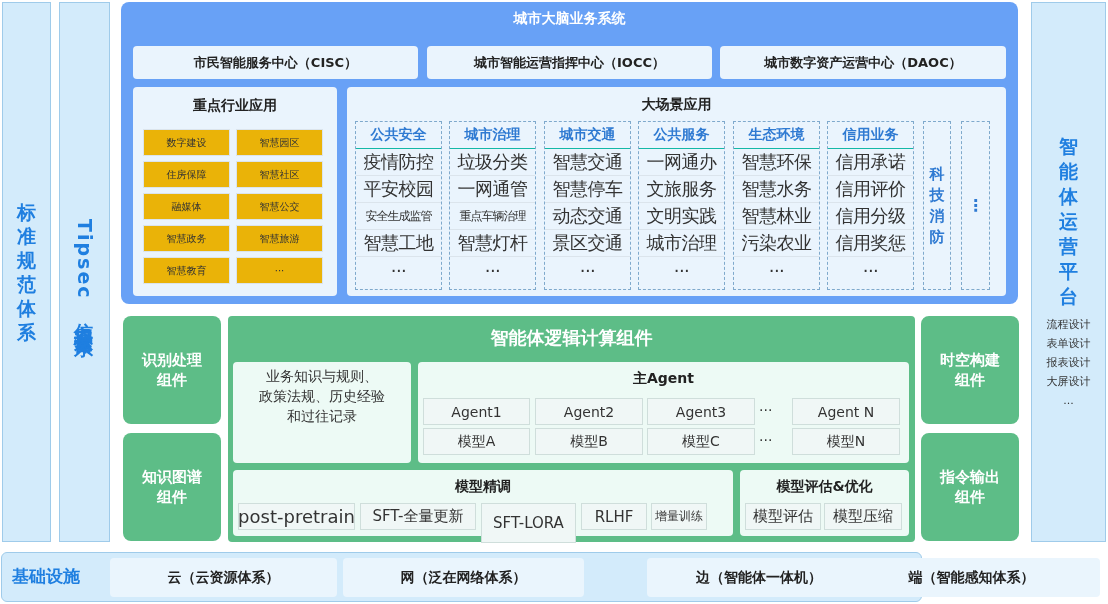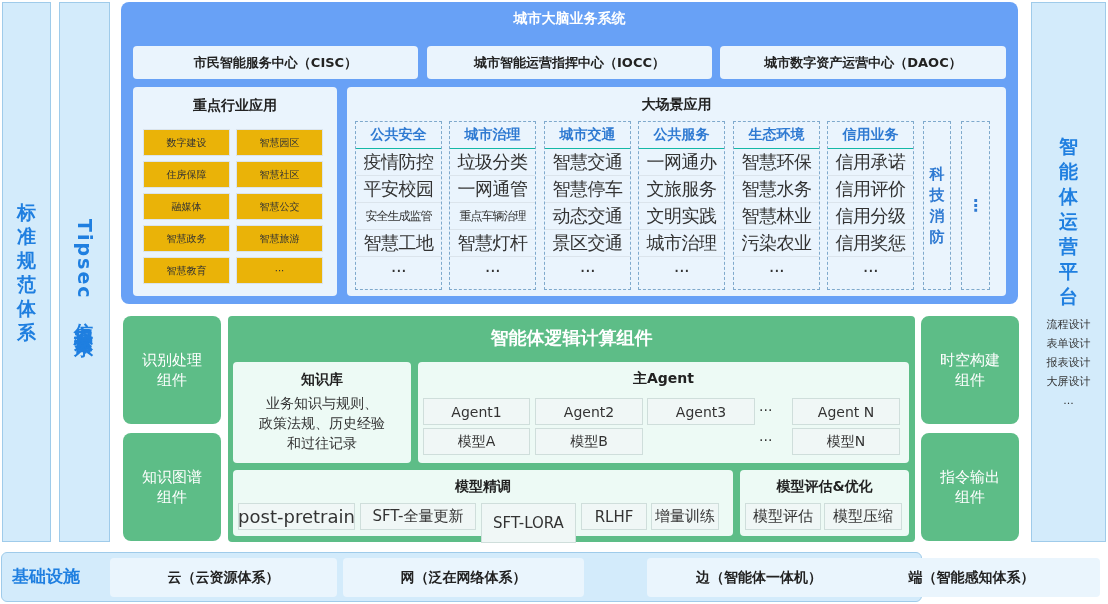--- a/index.html
+++ b/index.html
@@ -19,21 +19,21 @@
   .key-grid { position: absolute; left: 10px; top: 42px; display: grid; grid-template-columns: 87px 87px; grid-auto-rows: 27px; gap: 5px 6px; }
   .key-cell { background: #eab308; border: 1px solid #dbe4ec; display: flex; align-items: center; justify-content: center; font-size: 10px; color: #333; }
 
   .scene-panel { position: absolute; left: 226px; top: 85px; width: 659px; height: 209px; background: #eaf4fd; border-radius: 4px; }
   .scene-col { position: absolute; top: 34px; width: 87px; height: 169px; border: 1px dashed #7fa9cc; }
   .scene-head { height: 27px; display: flex; align-items: center; justify-content: center; color: #2f7ad2; font-weight: bold; font-size: 14px; border-bottom: 1px solid #14b8a6; }
   .scene-item { height: 27px; display: flex; align-items: center; justify-content: center; font-size: 18px; color: #333; border-bottom: 1px solid #dbe4ec; white-space: nowrap; letter-spacing: -0.5px; }
   .scene-item:last-child { border-bottom: none; }
   .scene-item.small { font-size: 12px; letter-spacing: -1px; }
 
-  .green-side { background: #5dbd87; border-radius: 8px; display: flex; align-items: center; justify-content: center; color: #fff; font-weight: normal; font-size: 15px; text-align: center; line-height: 20px; }
+  .green-side { background: #5dbd87; border-radius: 8px; display: flex; align-items: center; justify-content: center; color: #fff; font-weight: bold; font-size: 15px; text-align: center; line-height: 20px; }
   .green-main { left: 228px; top: 316px; width: 687px; height: 226px; background: #5dbd87; border-radius: 4px; }
   .green-title { position: absolute; left: 0; right: 0; top: 10px; text-align: center; color: #fff; font-weight: bold; font-size: 18px; }
   .inner-box { position: absolute; background: #edfaf5; border-radius: 4px; }
   .cell { background: #f0f7f6; border: 1px solid #cfdedb; display: flex; align-items: center; justify-content: center; font-size: 14px; color: #333; position: absolute; white-space: nowrap; }
   .dots { position: absolute; font-size: 14px; color: #333; }
 
   .infra { left: 1px; top: 552px; width: 921px; height: 50px; background: #d3ebfb; border: 1px solid #9fcbea; border-radius: 6px; }
   .infra-label { position: absolute; left: 10px; top: 12px; color: #1f7fe0; font-weight: bold; font-size: 17px; }
   .infra-box { position: absolute; top: 5px; height: 39px; background: #eaf5fd; border-radius: 4px; display: flex; align-items: center; justify-content: center; font-weight: bold; font-size: 14px; color: #222; }
 </style>
@@ -171,48 +171,48 @@
   <div style="width:68px;">时空构建组件</div>
 </div>
 <div class="abs green-side" style="left:921px;top:433px;width:98px;height:108px;">
   <div style="width:68px;">指令输出组件</div>
 </div>
 
 <div class="abs green-main">
   <div class="green-title">智能体逻辑计算组件</div>
 
   <div class="inner-box" style="left:5px;top:46px;width:178px;height:101px;">
-    <div class="panel-title" style="margin-top:9px;font-size:14px;">知识库</div>
     <div style="text-align:center;font-size:14px;color:#333;line-height:20px;margin-top:4px;">
       <div>业务知识与规则、</div>
       <div>政策法规、历史经验</div>
       <div>和过往记录</div>
     </div>
   </div>
 
   <div class="inner-box" style="left:190px;top:46px;width:491px;height:101px;">
     <div class="panel-title" style="margin-top:8px;">主Agent</div>
     <div class="cell" style="left:5px;top:36px;width:107px;height:27px;">Agent1</div>
     <div class="cell" style="left:117px;top:36px;width:108px;height:27px;">Agent2</div>
     <div class="cell" style="left:229px;top:36px;width:108px;height:27px;">Agent3</div>
     <div class="dots" style="left:341px;top:40px;">···</div>
     <div class="cell" style="left:374px;top:36px;width:108px;height:27px;">Agent N</div>
     <div class="cell" style="left:5px;top:66px;width:107px;height:27px;">模型A</div>
     <div class="cell" style="left:117px;top:66px;width:108px;height:27px;">模型B</div>
+    <div class="cell" style="left:229px;top:66px;width:108px;height:27px;">模型C</div>
     <div class="dots" style="left:341px;top:70px;">···</div>
     <div class="cell" style="left:374px;top:66px;width:108px;height:27px;">模型N</div>
   </div>
 
   <div class="inner-box" style="left:5px;top:154px;width:500px;height:66px;">
     <div class="panel-title" style="margin-top:8px;">模型精调</div>
     <div class="cell" style="left:5px;top:33px;width:117px;height:27px;font-size:18px;">post-pretrain</div>
     <div class="cell" style="left:127px;top:33px;width:116px;height:27px;font-size:15px;">SFT-全量更新</div>
     <div class="cell" style="left:248px;top:33px;width:95px;height:40px;font-size:15px;">SFT-LORA</div>
     <div class="cell" style="left:348px;top:33px;width:66px;height:27px;font-size:15px;">RLHF</div>
-    <div class="cell" style="left:418px;top:33px;width:68px;height:27px;font-size:15px;">增量训练</div>
+    <div class="cell" style="left:418px;top:33px;width:56px;height:27px;font-size:12px;">增量训练</div>
   </div>
 
   <div class="inner-box" style="left:512px;top:154px;width:169px;height:66px;">
     <div class="panel-title" style="margin-top:8px;">模型评估&amp;优化</div>
     <div class="cell" style="left:5px;top:33px;width:76px;height:27px;font-size:15px;">模型评估</div>
     <div class="cell" style="left:84px;top:33px;width:78px;height:27px;font-size:15px;">模型压缩</div>
   </div>
 </div>
 
 <div class="abs infra">

